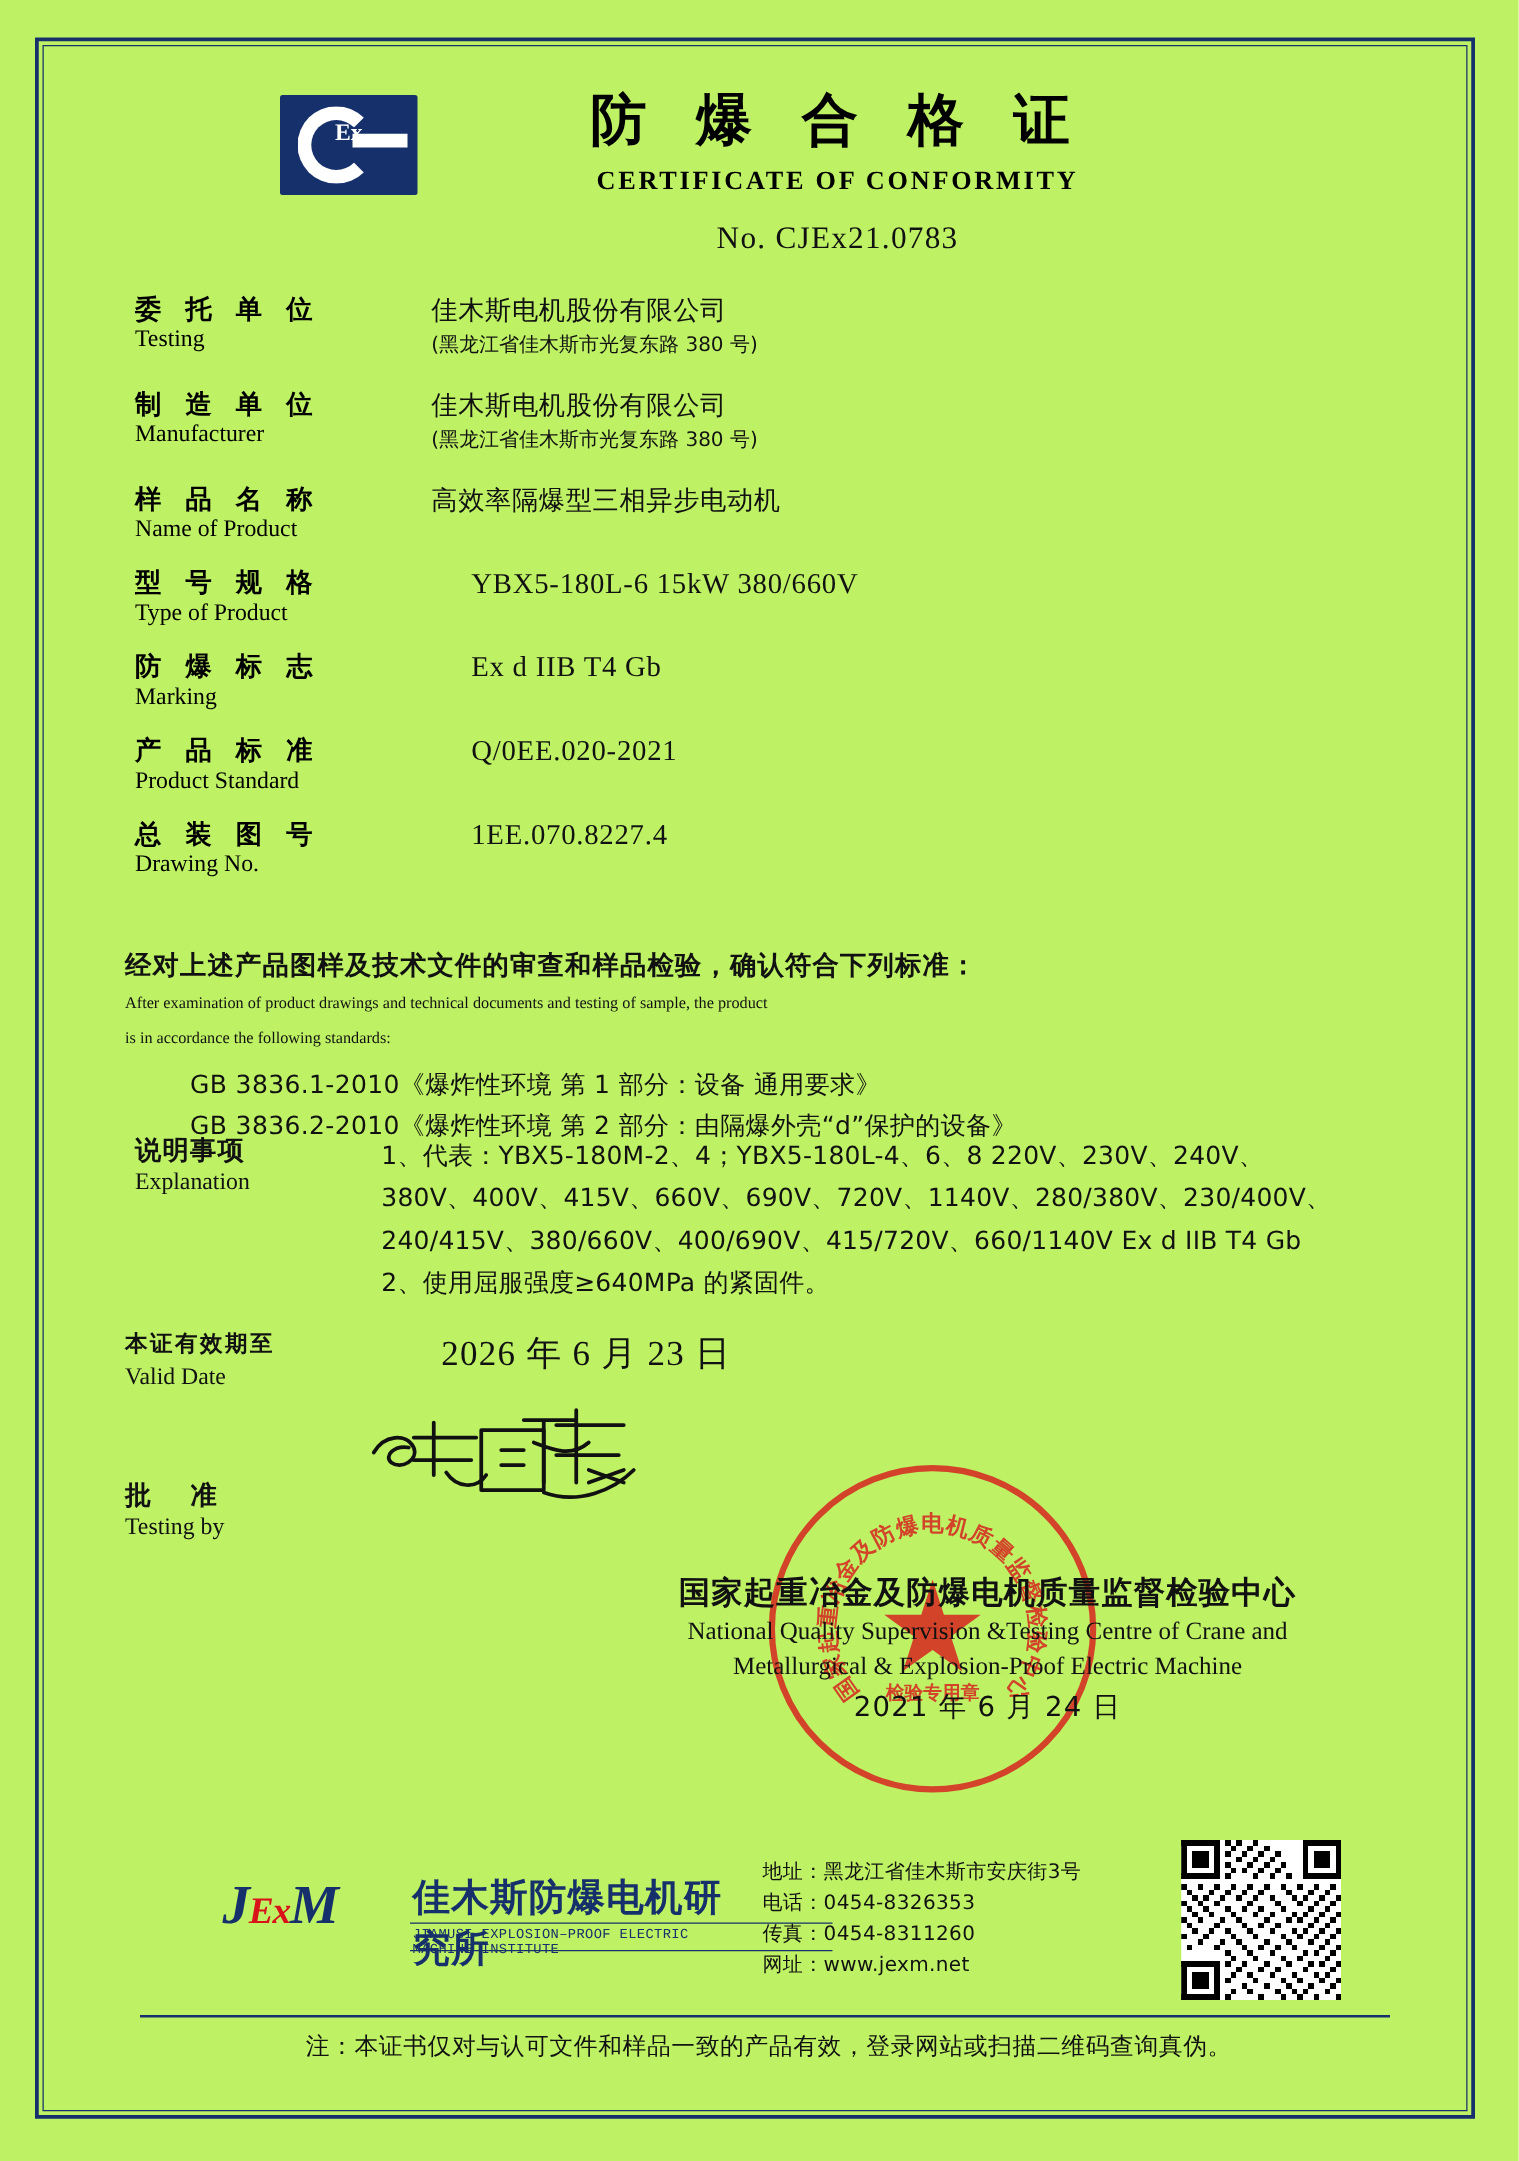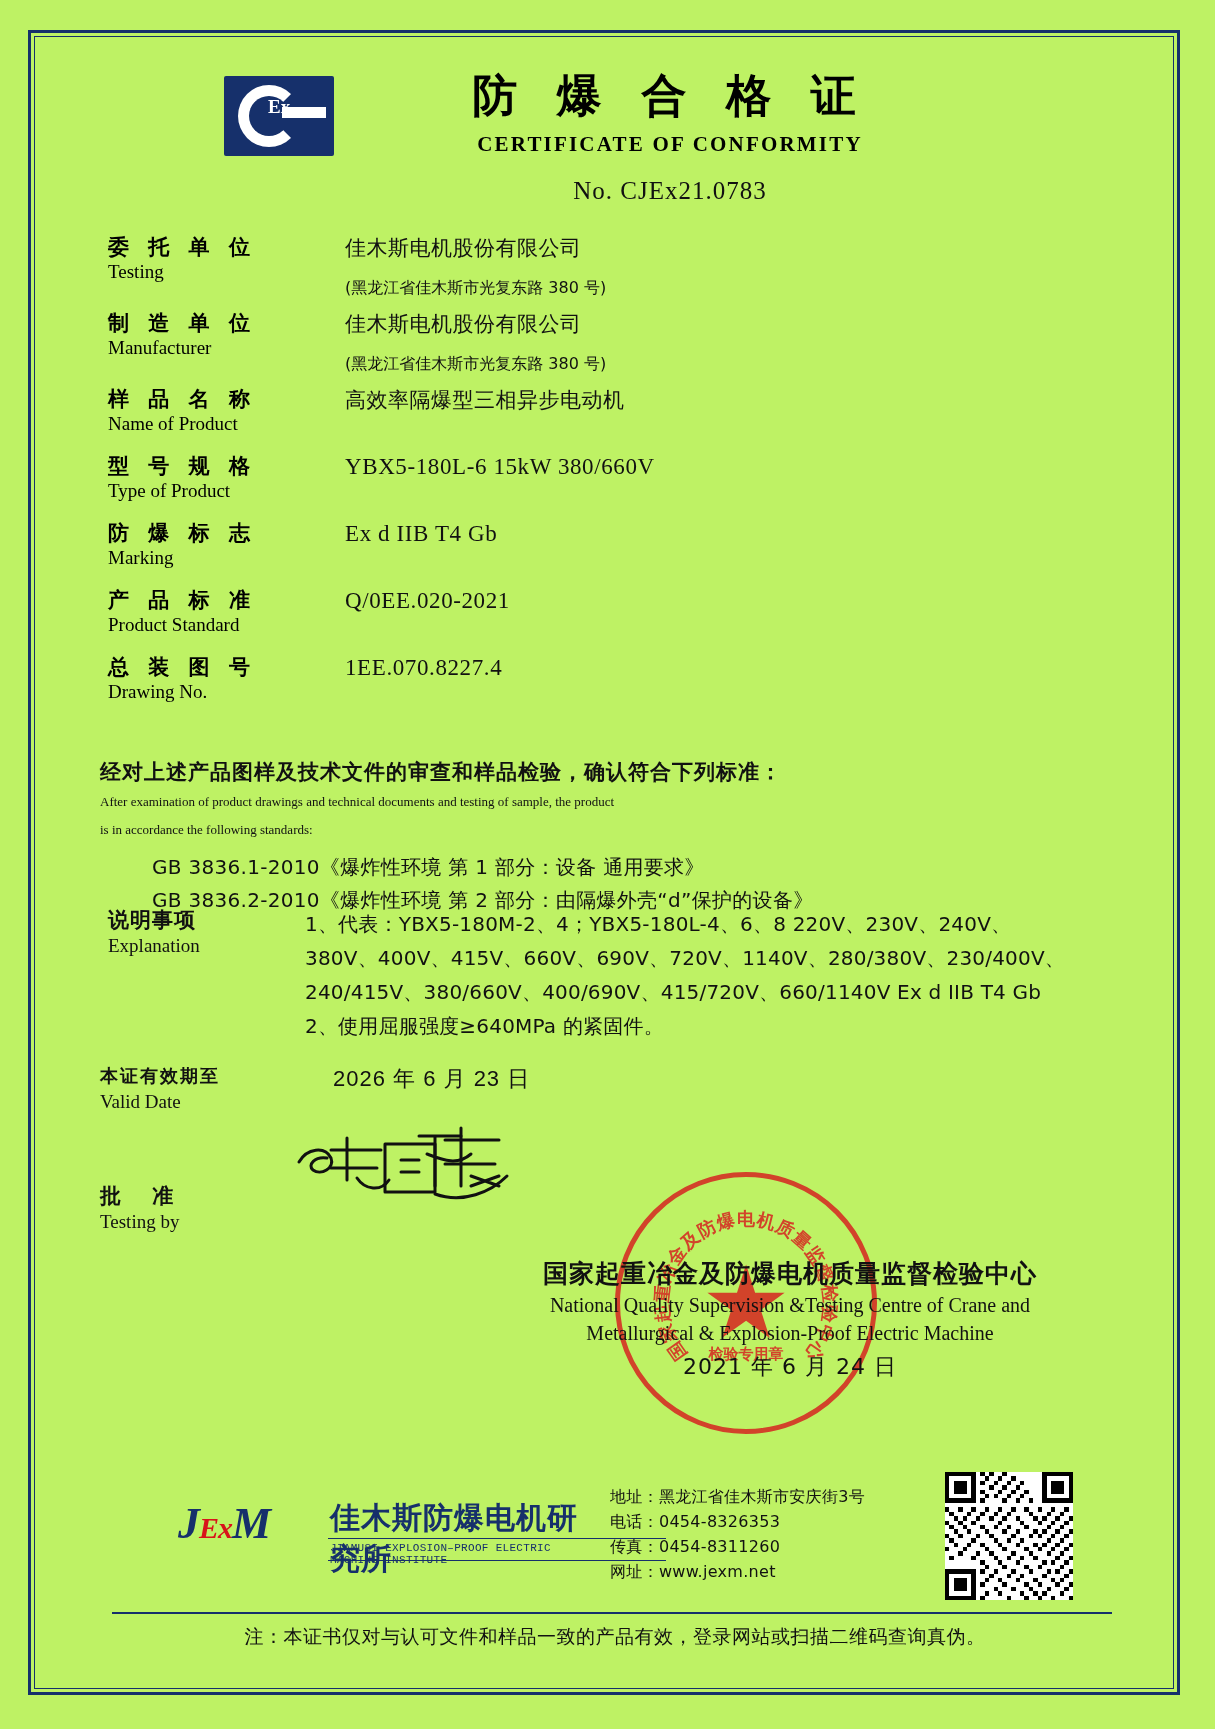--- a/index.html
+++ b/index.html
@@ -164,26 +164,27 @@
   .val .v1 {
     font-family: "DejaVu Sans", sans-serif;
     font-size: 21px;
     line-height: 28px;
     letter-spacing: 0.5px;
   }
   .val .v1.serif {
     font-family: "Liberation Serif", serif;
     font-size: 23px;
     letter-spacing: 0.6px;
+    margin-left: 32px;
   }
   .val .v2 {
     font-family: "DejaVu Sans", sans-serif;
     font-size: 16px;
     line-height: 28px;
-    margin-top: 12px;
+    margin-top: 0;
   }
 
   
   .para {
     position: absolute;
     left: 40px;
     top: 705px;
     width: 1040px;
   }
   .para .p-cn {
@@ -262,24 +263,24 @@
     letter-spacing: 2px;
     line-height: 28px;
   }
   .valid .en {
     font-family: "Liberation Serif", serif;
     font-size: 19px;
     line-height: 24px;
   }
   .valid .dv {
     position: absolute;
-    left: 233px;
+    left: 253px;
     top: 2px;
-    font-family: Liberation Sans, sans-serif;
-    font-size: 22px;
+    font-family: Liberation Serif, serif;
+    font-size: 28px;
     letter-spacing: 1px;
   }
 
   
   .approved {
     position: absolute;
     left: 40px;
     top: 1090px;
     width: 1040px;
   }

